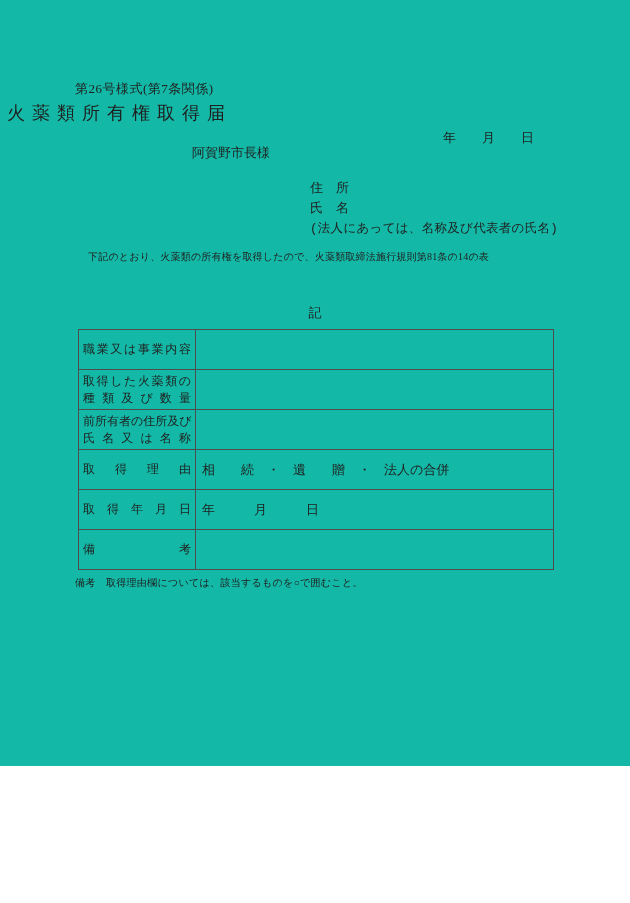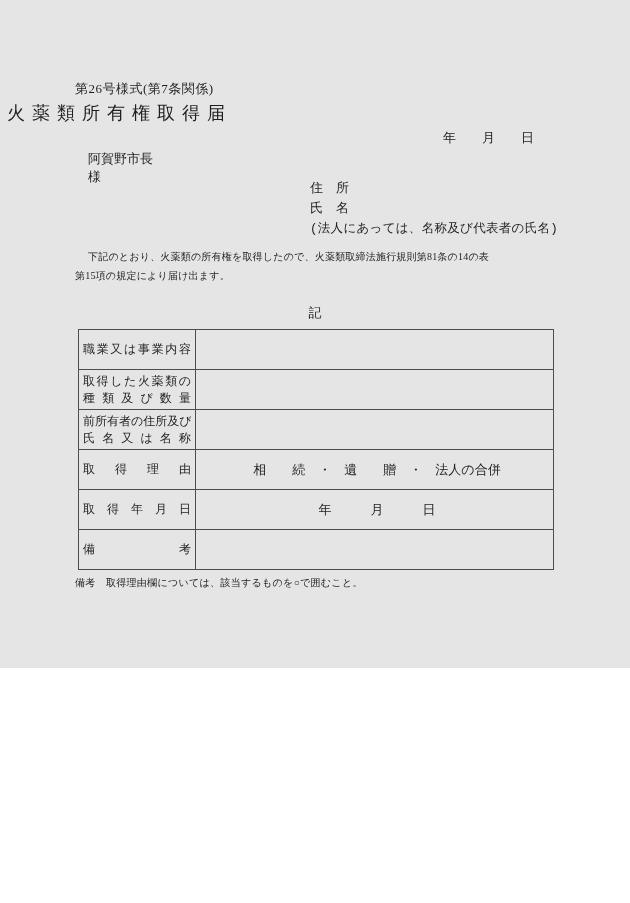--- a/index.html
+++ b/index.html
@@ -3,22 +3,22 @@
 <meta charset="utf-8">
 <style>
   html, body {
     margin: 0;
     padding: 0;
     background: #ffffff;
   }
   .page {
     position: relative;
     width: 630px;
-    height: 668px;
-    background: #e5e5e5;
+    height: 766px;
+    background: #14b8a6;
     color: #1f1f1f;
     font-family: "Liberation Serif", "DejaVu Serif", serif;
     overflow: hidden;
   }
   .abs { position: absolute; }
 
   .form-number {
     left: 75px; top: 80px;
     font-size: 13px;
     letter-spacing: 0.5px;
@@ -27,26 +27,25 @@
     left: 0; right: 0; top: 101px;
     font-size: 18px;
     letter-spacing: 7px;
     text-indent: 7px;
   }
   .date-line {
     right: 96px; top: 129px;
     font-size: 13px;
   }
   .addressee-row {
-    left: 88px; top: 150px;
+    left: 88px; top: 144px;
     width: 182px;
     display: flex;
     justify-content: flex-end;
     font-size: 13px;
-    flex-direction: column;
   }
   .sender-block {
     left: 310px; top: 179px;
     font-size: 13px;
     line-height: 20px;
     font-family: Liberation Mono, monospace;
   }
   .sender-block .corp-note {
     font-size: 12.5px;
     letter-spacing: 0.3px;
@@ -90,21 +89,21 @@
   .jchars {
     display: flex;
     justify-content: space-between;
     line-height: 17px;
     overflow: hidden;
   }
   table.notify-table td.value-cell {
     width: 358px;
     padding-left: 6px;
     font-size: 13px;
-    text-align: center;
+    text-align: left;
   }
   td.value-cell.date-value { padding-left: 60px; }
 
   .footnote {
     left: 75px; top: 576px;
     font-size: 10px;
     letter-spacing: 0.3px;
   }
 </style>
 </head>
@@ -124,21 +123,20 @@
   </div>
 
   <div class="abs sender-block">
     <div>住　所</div>
     <div>氏　名</div>
     <div class="corp-note">(法人にあっては、名称及び代表者の氏名)</div>
   </div>
 
   <div class="abs body-paragraph">
     <div class="line1">下記のとおり、火薬類の所有権を取得したので、火薬類取締法施行規則第81条の14の表</div>
-    <div class="line2">第15項の規定により届け出ます。</div>
   </div>
 
   <div class="abs record-heading">記</div>
 
   <table class="notify-table">
     <tbody>
       <tr>
         <th class="label-cell">
           <div class="jchars">
               <span>職</span>

